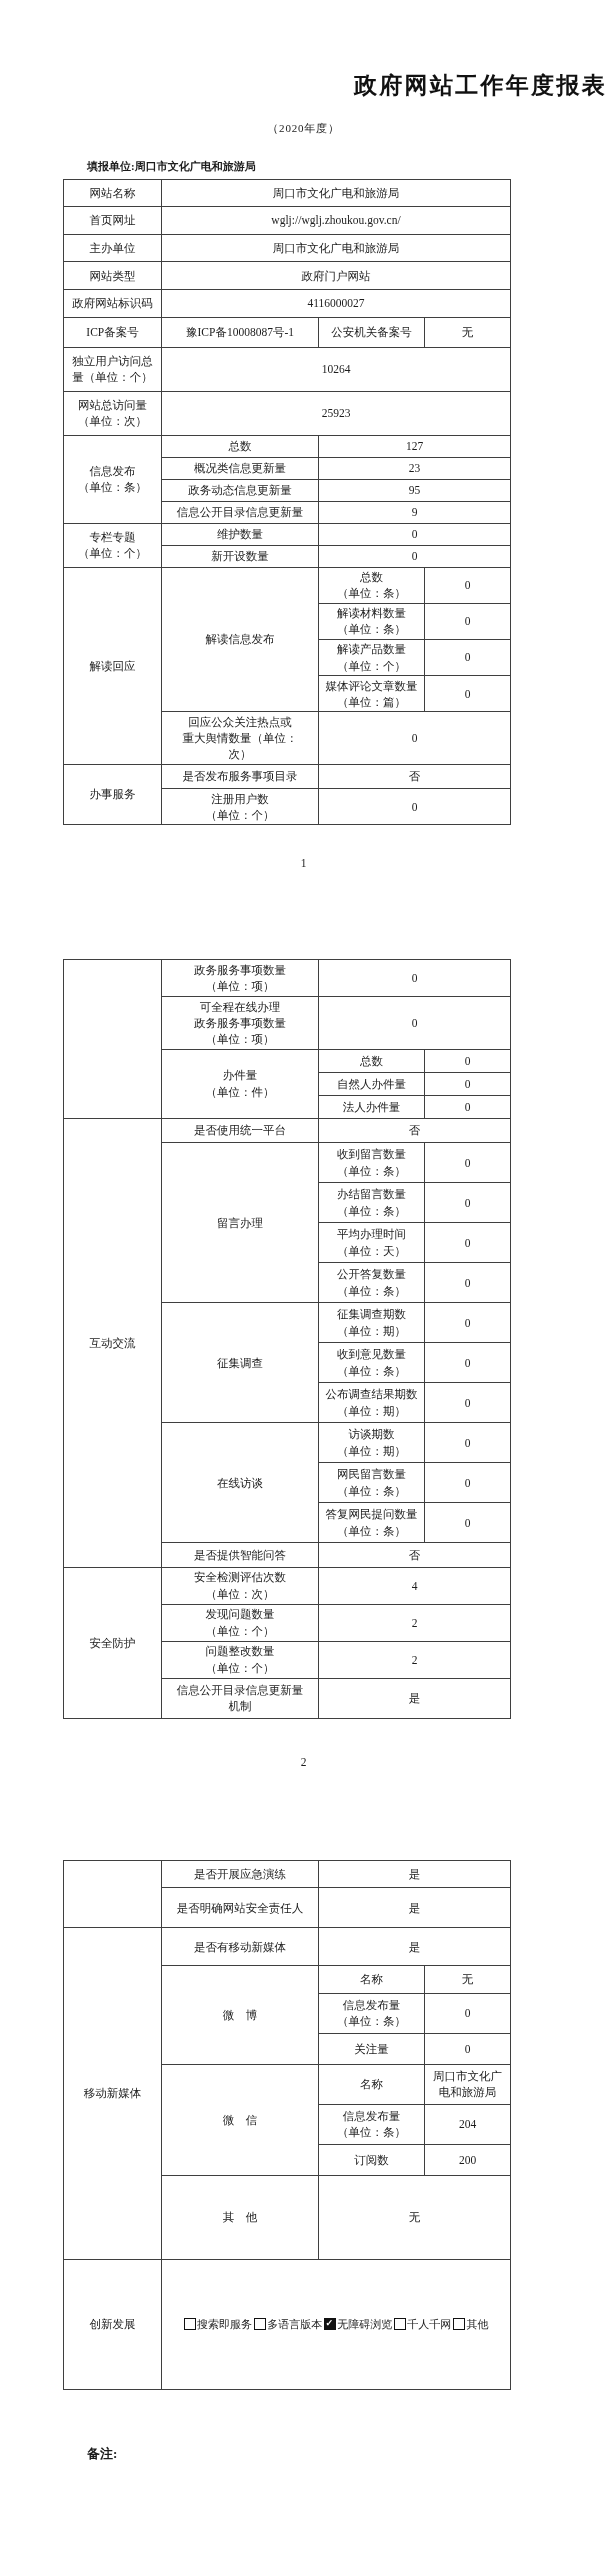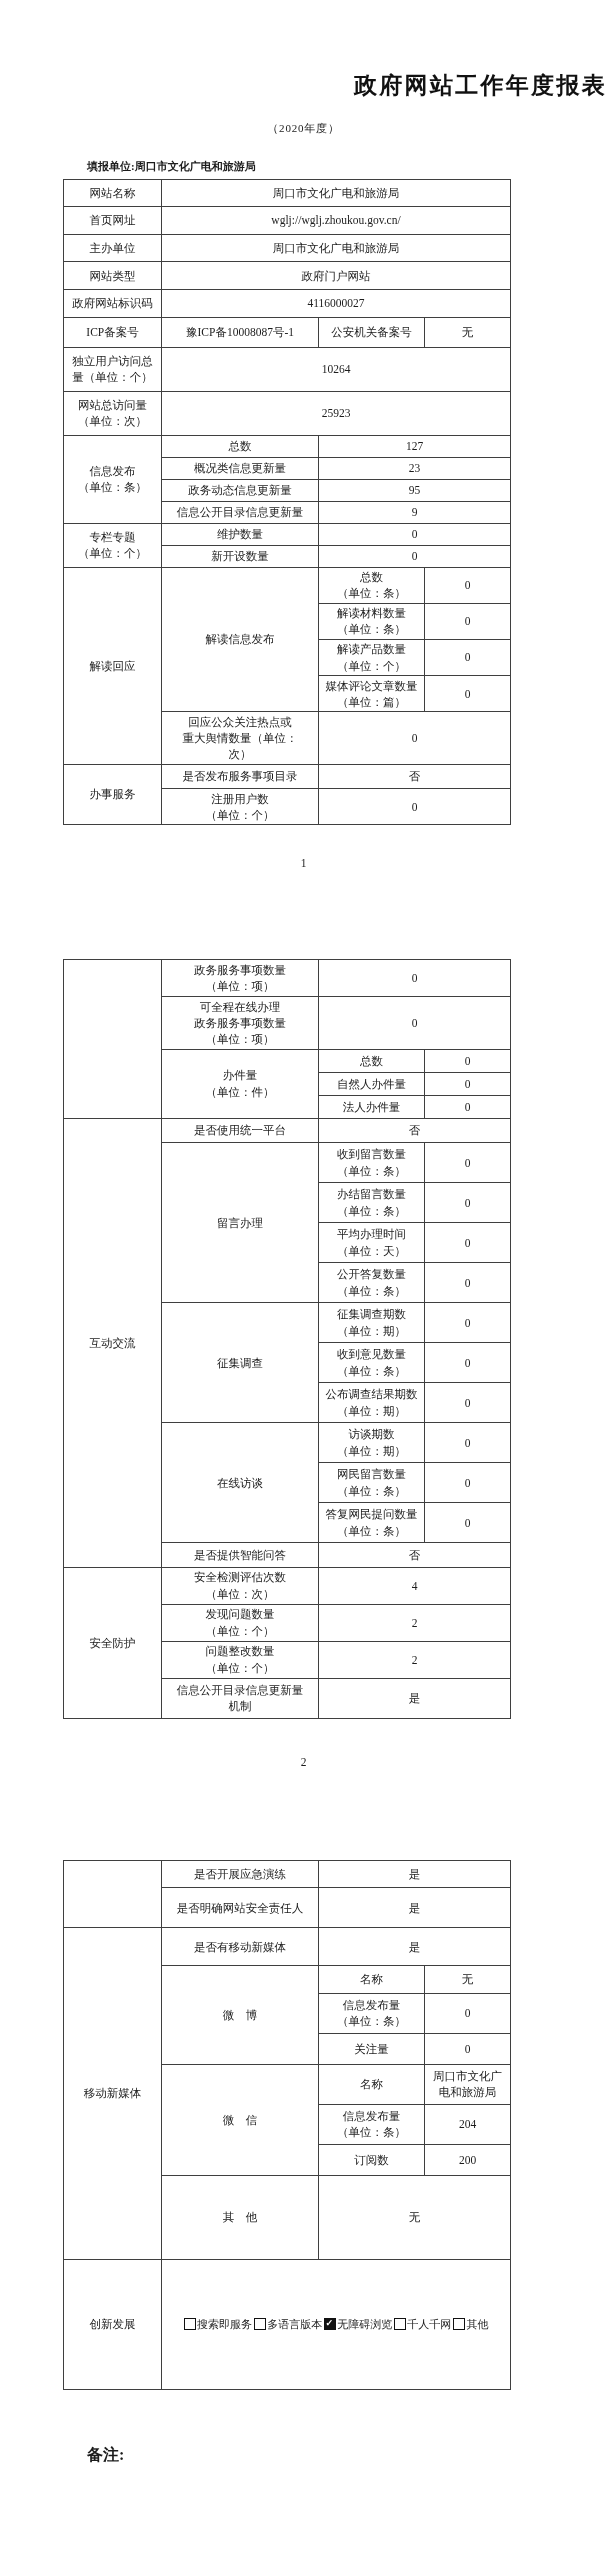--- a/index.html
+++ b/index.html
@@ -17,21 +17,21 @@
     font-size:11.5px;line-height:1.4;padding:1.5px 3.1px;white-space:pre-line;
     overflow:hidden;
   }
   td.num{font-size:12.2px;}
   .pageno{text-align:center;font-size:11.5px;}
   .pageno.p1{margin-top:32px;}
   .pageno.p2{margin-top:37px;}
   .pageno.p3{margin-top:115px;}
   table.t2{margin-top:90px;}
   table.t3{margin-top:92px;}
-  .remark{margin:55px 0 0 87px;font-weight:bold;font-size:16px;}
+  .remark{margin:55px 0 0 87px;font-weight:bold;font-size:13px;}
   
   .cbrow{display:flex;justify-content:center;align-items:center;flex-wrap:nowrap;}
   .cb{display:inline-flex;align-items:center;margin:0 0.8px;white-space:nowrap;}
   .cb .box{width:10px;height:10px;border:1.5px solid #111;display:inline-block;margin-right:1.5px;position:relative;background:#fff;flex:none;}
   .cb.checked .box{background:#111;}
   .cb.checked .box::after{content:"✓";position:absolute;left:0.8px;top:-1.5px;color:#fff;font-size:9.2px;font-weight:bold;line-height:1.2;}
   .cb .cbl{font-size:11px;}
 </style>
 </head>
 <body>

